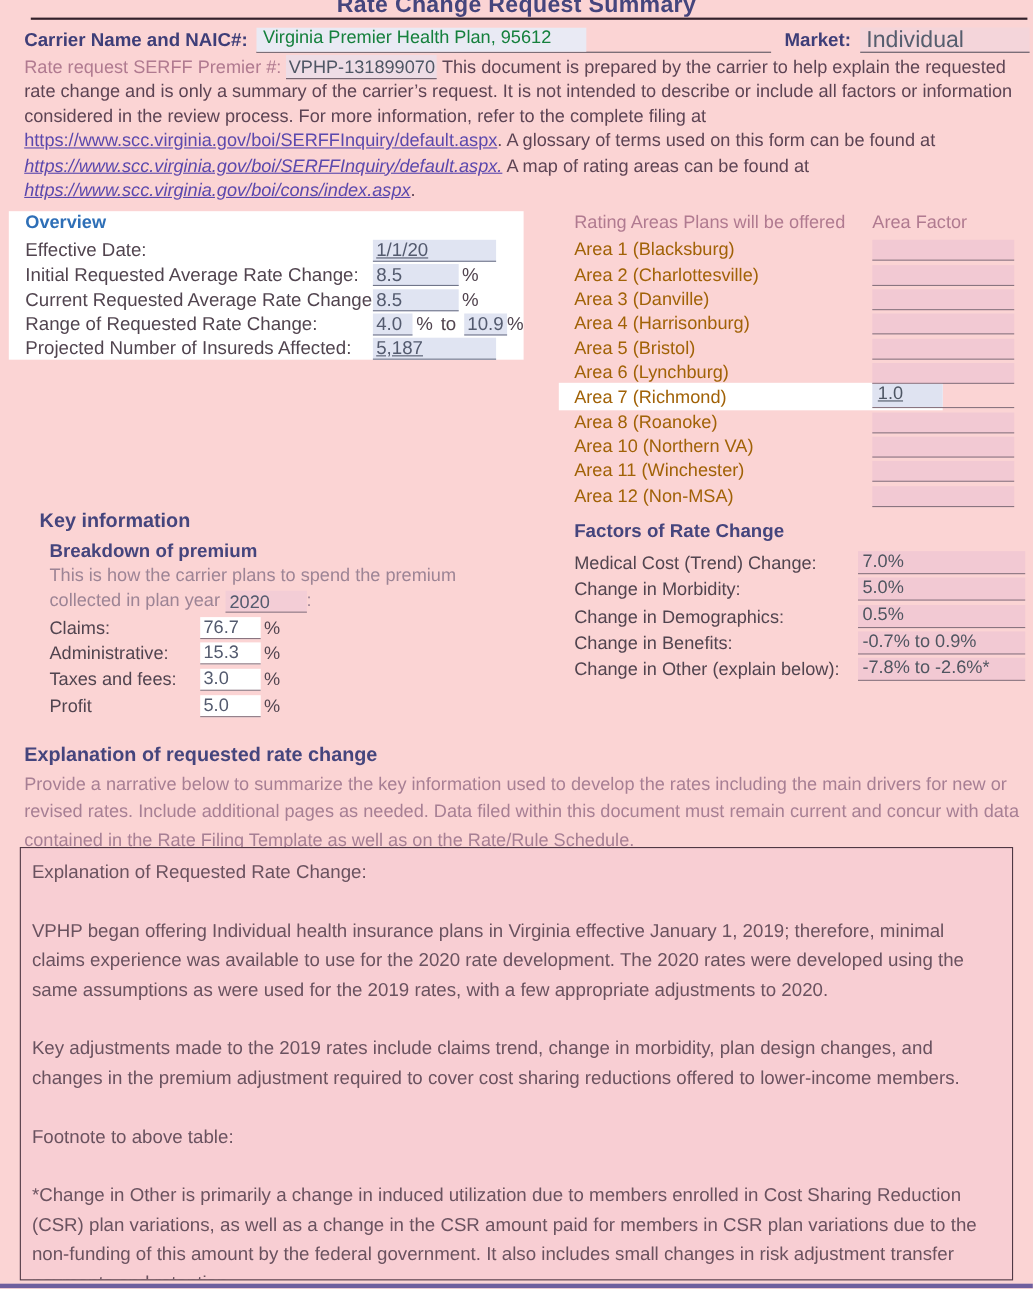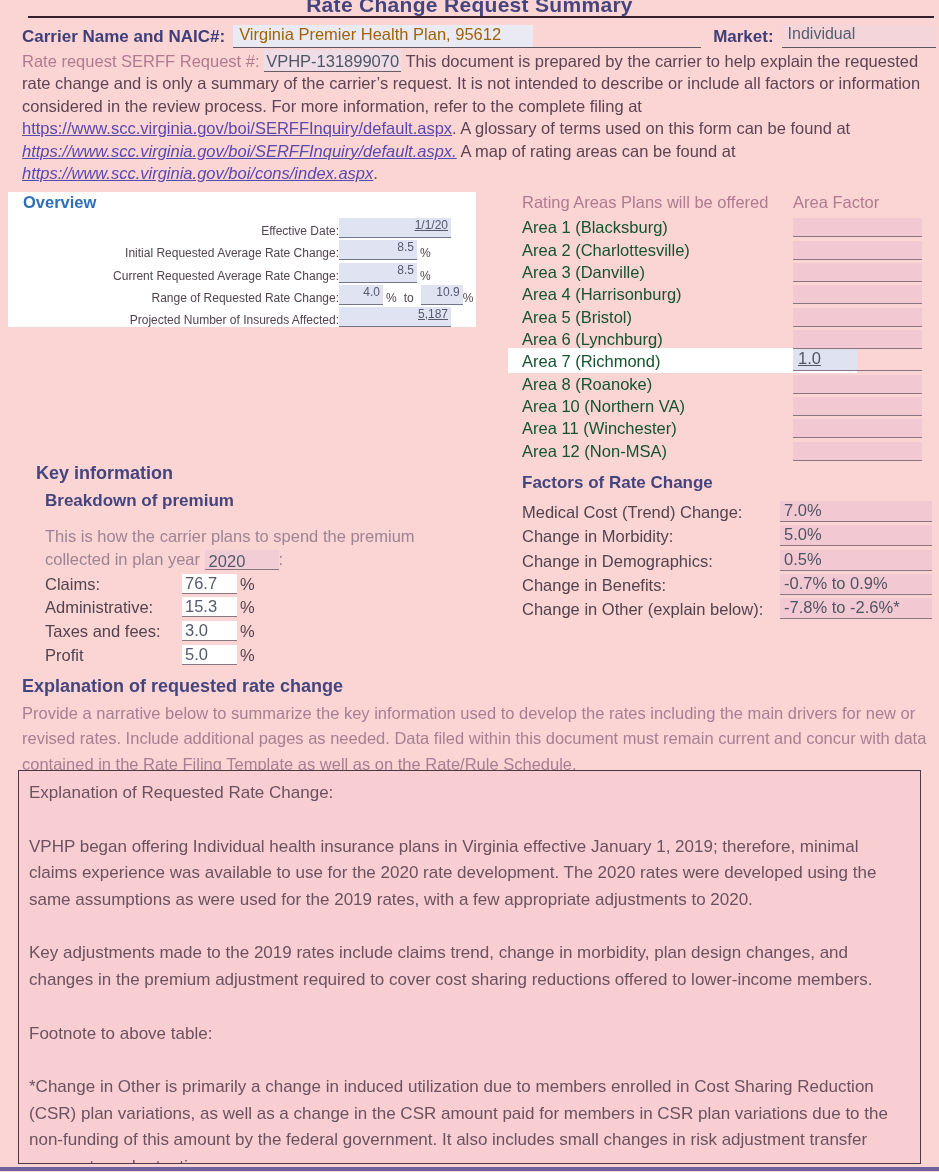--- a/index.html
+++ b/index.html
@@ -19,26 +19,26 @@
 
   
   .carrier-row{position:absolute;top:25px;left:22px;right:3px;display:flex;align-items:flex-end;}
   .blbl{font-size:17px;font-weight:700;color:#3e3e78;white-space:nowrap;padding-bottom:1px;}
   .carrier-field{
     position:relative;margin-left:8px;width:468px;height:22px;
     border-bottom:1.6px solid #5d5560;white-space:nowrap;overflow:hidden;
   }
   .carrier-fill{
     display:inline-block;background:#e9eaf4;min-width:300px;height:36px;
-    padding:0 6px;font-size:16.5px;color:#a16207;box-sizing:border-box;
+    padding:0 6px;font-size:16.5px;color:#15803d;box-sizing:border-box;
   }
   .market-lbl{margin-left:12px;}
   .market-field{
     flex:1;margin-left:8px;height:22px;border-bottom:1.6px solid #5d5560;
-    background:#f4d5da;padding:0 6px;font-size:16px;color:#565e6e;white-space:nowrap;
+    background:#f4d5da;padding:0 6px;font-size:21px;color:#565e6e;white-space:nowrap;
   }
 
   
   .intro{
     position:absolute;top:50px;left:22px;width:909px;margin:0;
     font-size:16.5px;line-height:22.4px;color:#5d4454;
   }
   .mauve{color:#b07a90;}
   .serff-value{
     display:inline-block;max-width:174px;overflow:hidden;white-space:nowrap;
@@ -47,52 +47,52 @@
   }
   .lnk{color:#5b48ad;text-decoration:underline;cursor:pointer;}
   .it{font-style:italic;}
 
   
   .overview-box{
     position:absolute;left:8px;top:192px;width:468px;height:135px;
     background:#ffffff;box-sizing:border-box;padding:1px 0 0 15px;
   }
   .ov-heading{font-size:16.5px;font-weight:700;color:#2e6fb7;height:23px;}
-  .ov-row{display:flex;align-items:flex-end;font-size:12px;color:#51444f;height:22.2px;white-space:nowrap;text-align:right;}
+  .ov-row{display:flex;align-items:flex-end;font-size:17px;color:#51444f;height:22.2px;white-space:nowrap;}
   .ov-label{width:316px;flex:none;}
   .ov-val{
     display:inline-block;background:#e0e4f2;border-bottom:1.5px solid #70758a;
     color:#535a6e;padding:0 3px;height:20px;box-sizing:border-box;white-space:nowrap;
   }
   .w95{width:112px;text-decoration:underline;} .w80{width:78px;} .w45{width:44px;} .w40{width:42px;}
   .sfx{margin-left:3px;} .to-word{margin:0 7px;}
 
   
   .rating{position:absolute;left:522px;top:193px;width:402px;font-size:16.5px;}
   .rating-head{display:flex;color:#b07a90;height:22px;}
   .rating-head .h1{width:271px;}
   .area-row{display:flex;align-items:flex-end;height:22.35px;position:relative;}
-  .area-name{width:271px;color:#14532d;position:relative;z-index:1;white-space:nowrap;}
+  .area-name{width:271px;color:#a16207;position:relative;z-index:1;white-space:nowrap;}
   .area-field{
     width:129px;height:19px;background:#f2c9d3;border-bottom:1.3px solid #8a7580;
     position:relative;z-index:1;box-sizing:border-box;
   }
   .area-row.hl::before{
     content:"";position:absolute;left:-14px;top:-1px;width:349px;height:25px;background:#ffffff;
   }
   .area-row.hl .area-field{background:transparent;height:22px;}
   .area-row.hl .area-value{
     display:block;width:64px;height:21px;background:#dfe3f1;
     color:#4e5664;padding:0 0 0 5px;box-sizing:border-box;font-size:16.5px;text-decoration:underline;
   }
 
   
   .keyinfo{position:absolute;left:36px;top:463px;width:480px;}
   .ki-heading{font-size:18px;font-weight:700;color:#45457d;}
-  .bd-heading{margin:7px 0 14px 9px;font-size:17px;font-weight:700;color:#45457d;}
+  .bd-heading{margin:7px 0 1px 9px;font-size:17px;font-weight:700;color:#45457d;}
   .bd-desc{margin-left:9px;color:#9d8495;font-size:16.5px;line-height:22.5px;white-space:nowrap;}
   .year-val{
     display:inline-block;width:74px;background:#f3cdd6;border-bottom:1.5px solid #8a7580;
     color:#535a6e;padding:0 4px;height:20px;box-sizing:border-box;vertical-align:bottom;
   }
   .bd-row{display:flex;align-items:flex-end;margin-left:9px;height:23.7px;font-size:16.5px;color:#51444f;}
   .bd-label{width:137px;}
   .bd-val{
     width:55px;background:#ffffff;border-bottom:1.5px solid #8a7580;
     color:#535a6e;padding:0 3px;height:20px;box-sizing:border-box;
@@ -131,21 +131,21 @@
   <div class="title">Rate Change Request Summary</div>
   <div class="title-rule"></div>
 
   <div class="carrier-row">
     <span class="blbl">Carrier Name and NAIC#:</span>
     <span class="carrier-field"><span class="carrier-fill">Virginia Premier Health Plan, 95612</span></span>
     <span class="blbl market-lbl">Market:</span>
     <span class="market-field">Individual</span>
   </div>
 
-  <p class="intro"><span class="mauve">Rate request SERFF Request #:</span>
+  <p class="intro"><span class="mauve">Rate request SERFF Premier #:</span>
     <span class="serff-value">VPHP-131899070</span>
     <span>This document is prepared by the carrier to help explain the requested rate change and is only a summary of the carrier’s request.  It is not intended to describe or include all factors or information considered in the review process.  For more information, refer to the complete filing at</span>
     <a class="lnk">https://www.scc.virginia.gov/boi/SERFFInquiry/default.aspx</a><span>.  A glossary of terms used on this form can be found at</span>
     <a class="lnk it">https://www.scc.virginia.gov/boi/SERFFInquiry/default.aspx.</a>
     <span>A map of rating areas can be found at</span>
     <a class="lnk it">https://www.scc.virginia.gov/boi/cons/index.aspx</a><span>.</span></p>
 
   <div class="overview-box">
     <div class="ov-heading">Overview</div>
     <div class="ov-row">

